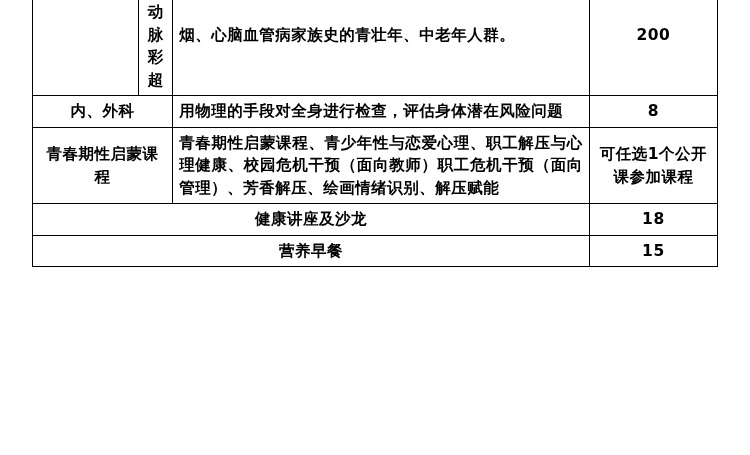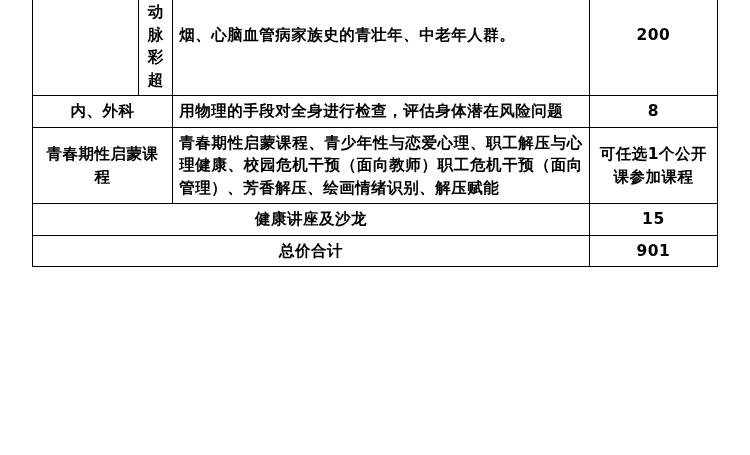--- a/index.html
+++ b/index.html
@@ -91,21 +91,21 @@
         <td class="c-just desc tall-pad">用物理的手段对全身进行检查，评估身体潜在风险问题</td>
         <td class="amount">8</td>
       </tr>
       <tr>
         <td class="c-center" colspan="2">青春期性启蒙课程</td>
         <td class="c-just desc tall-pad">青春期性启蒙课程、青少年性与恋爱心理、职工解压与心理健康、校园危机干预（面向教师）职工危机干预（面向管理）、芳香解压、绘画情绪识别、解压赋能</td>
         <td class="note-cell">可任选1个公开课参加课程</td>
       </tr>
       <tr>
         <td class="c-center tall-pad" colspan="3">健康讲座及沙龙</td>
-        <td class="amount">15</td>
+        <td class="amount">18</td>
       </tr>
       <tr>
-        <td class="c-center tall-pad" colspan="3">总价合计</td>
-        <td class="amount">901</td>
+        <td class="c-center tall-pad" colspan="3">营养早餐</td>
+        <td class="amount">15</td>
       </tr>
     </tbody>
   </table>
 </div>
 
 </body></html>

